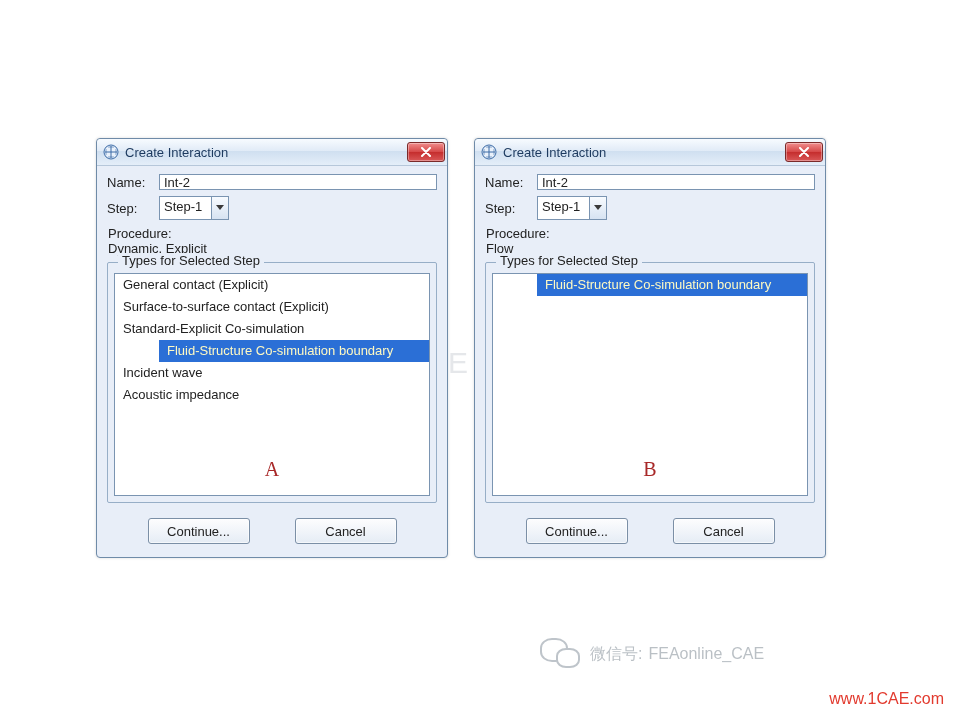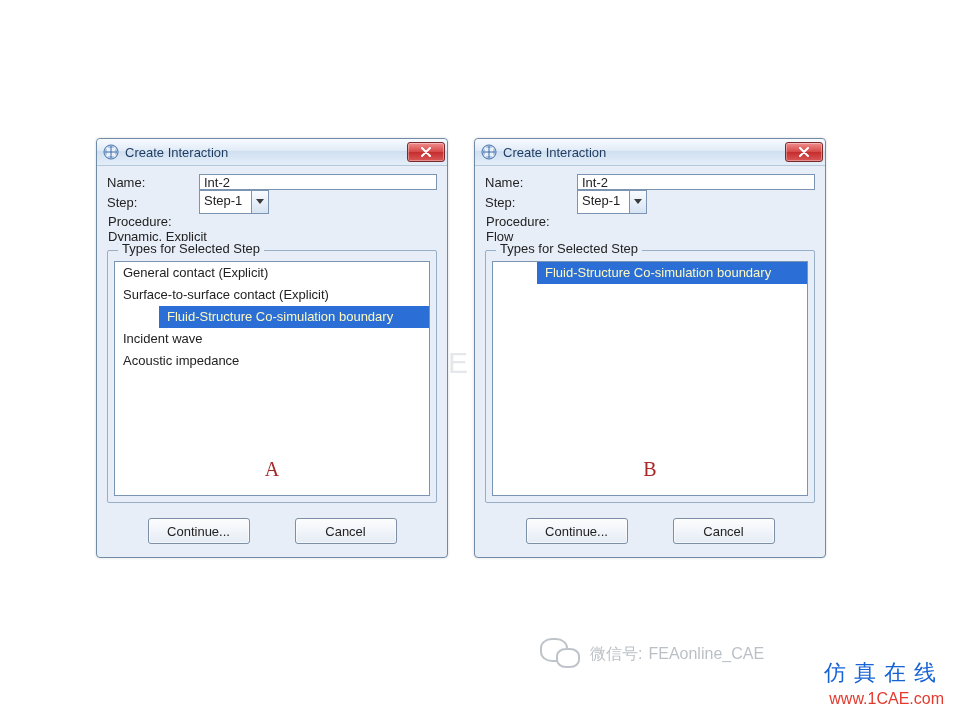--- a/index.html
+++ b/index.html
@@ -68,21 +68,21 @@
     flex: 1;
     padding: 8px 10px 6px 10px;
     display: flex;
     flex-direction: column;
     background: #e8eef8;
   }
 
   .form-row {
     display: flex;
     align-items: center;
-    gap: 40px;
+    margin-bottom: 6px;
   }
   .form-row .lbl {
     width: 52px;
     color: #222;
   }
   .txt-input {
     flex: 1;
     height: 16px;
     background: #fff;
     border: 1px solid #7a94b1;
@@ -288,20 +288,21 @@
     <div class="proc-row">
       <span class="lbl">Procedure:</span>
       <span>Dynamic, Explicit</span>
     </div>
     <div class="groupbox">
       <span class="caption">Types for Selected Step</span>
       <div class="listbox">
 
         <div class="list-item">General contact (Explicit)</div>
           <div class="list-item">Surface-to-surface contact (Explicit)</div>
+          <div class="list-item">Standard-Explicit Co-simulation</div>
           <div class="list-item selected">Fluid-Structure Co-simulation boundary</div>
           <div class="list-item">Incident wave</div>
           <div class="list-item">Acoustic impedance</div>
           <span class="fig-label">A</span>
       </div>
     </div>
   </div>
   <div class="dlg-buttons">
     <div class="win-btn">Continue...</div>
     <div class="win-btn">Cancel</div>
@@ -362,15 +363,14 @@
   <span class="wechat-icon">
     <span class="bubble b1"></span>
     <span class="bubble b2"></span>
   </span>
   <span>微信号:</span>
   <span style="width:6px"></span>
   <span>FEAonline_CAE</span>
 </div>
 
 <div class="bottom-right">
-  <div class="line1">仿真在线</div>
   <div class="line2">www.1CAE.com</div>
 </div>
 
 </body></html>

